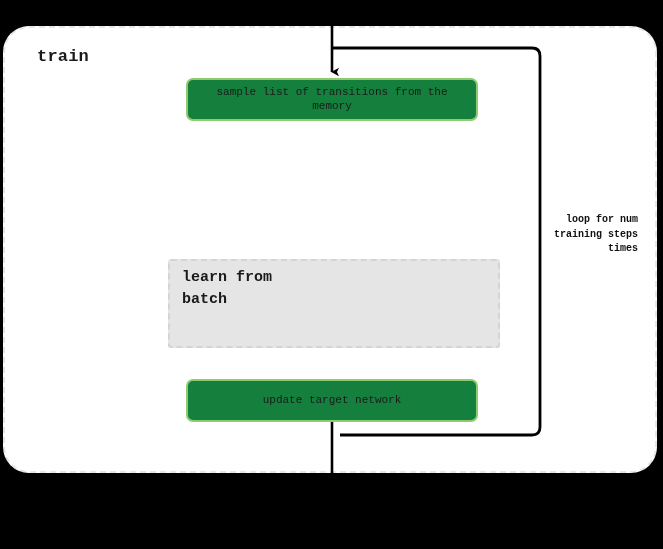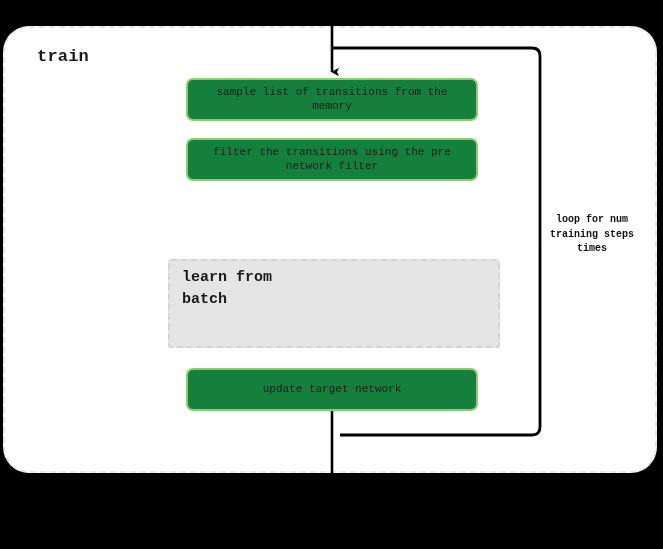--- a/index.html
+++ b/index.html
@@ -57,21 +57,21 @@
   .node span {
     font-size: 11px;
     color: #1a1a1a;
     line-height: 1.2;
     text-align: center;
     padding: 0 8px;
   }
   .node-sample  { top: 78px;  }
   .node-filter  { top: 138px; }
   .node-convert { top: 198px; }
-  .node-update  { top: 368px; }
+  .node-update  { top: 379px; }
 
   
   .subgraph {
     position: absolute;
     left: 168px;
     top: 259px;
     width: 332px;
     height: 89px;
     box-sizing: border-box;
     background: #e5e5e5;
@@ -102,21 +102,21 @@
   
   .loop-label {
     position: absolute;
     left: 546px;
     top: 213px;
     width: 92px;
     font-size: 10px;
     font-weight: bold;
     color: #111111;
     line-height: 1.45;
-    text-align: center;
+    text-align: right;
   }
 </style>
 </head>
 <body>
 
 <div id="canvas">
 
   <div class="train-container"></div>
   <div class="train-title">train</div>
 
@@ -133,23 +133,20 @@
 
     <path d="M332,410 L332,504" stroke="#000000" stroke-width="2.6" fill="none"></path>
   </svg>
 
   <div class="loop-label">loop for num training steps times</div>
 
   <div class="node node-sample">
     <span>sample list of transitions from the memory</span>
   </div>
 
-  <div class="node node-filter">
-    <span>filter the transitions using the pre network filter</span>
-  </div>
 
 
   <div class="subgraph">
     <div class="subgraph-title">learn from batch</div>
   </div>
 
   <div class="node node-update">
     <span>update target network</span>
   </div>
 

